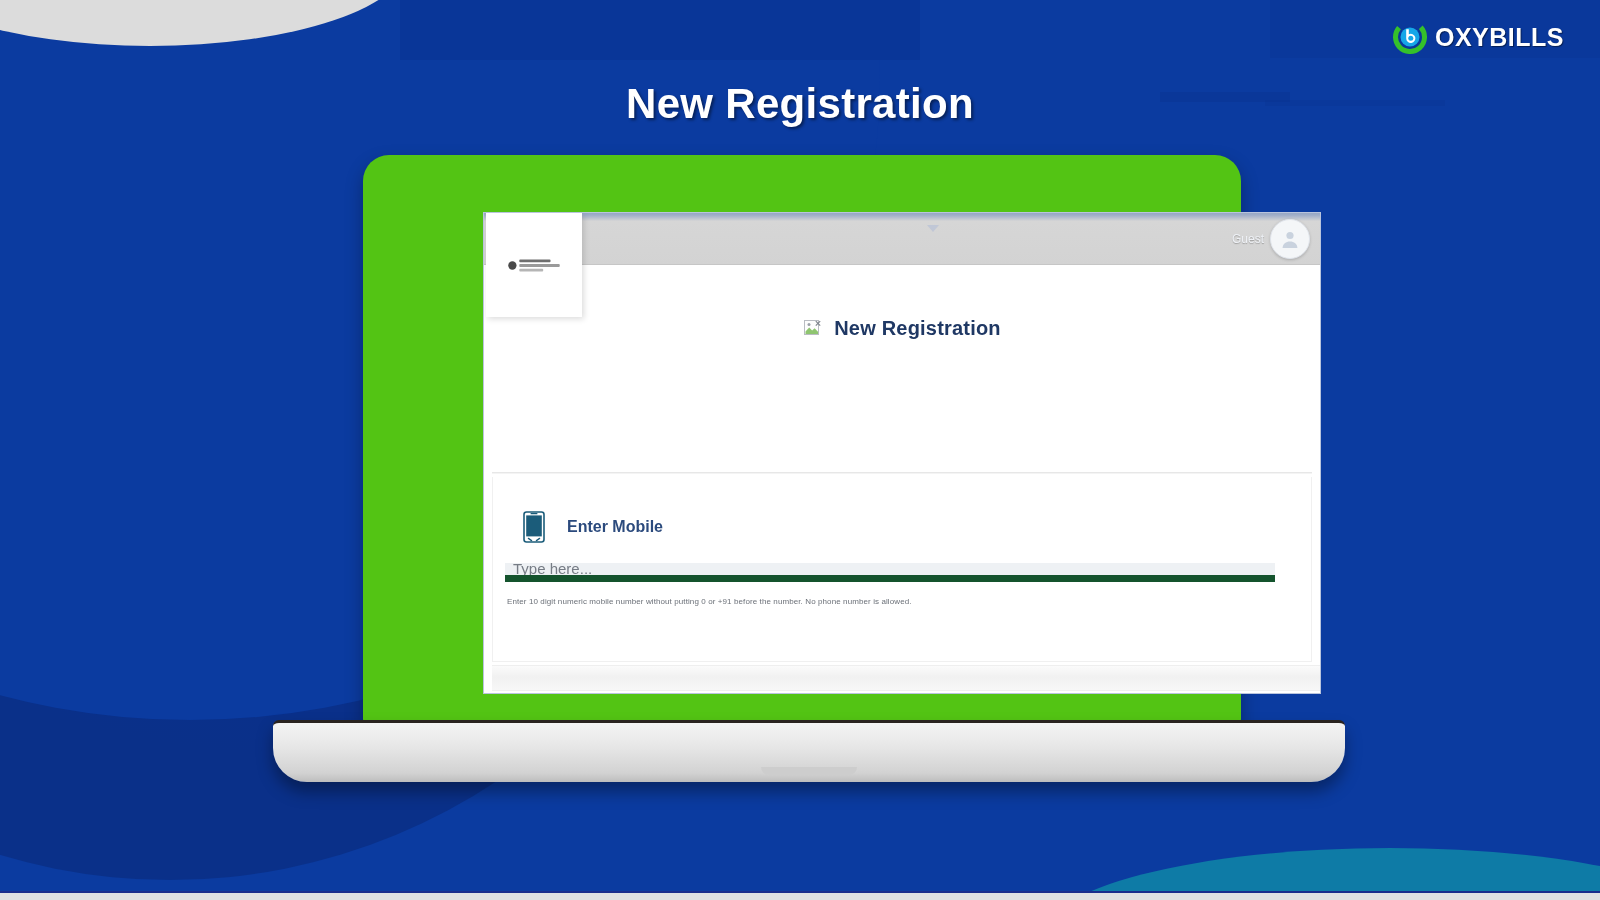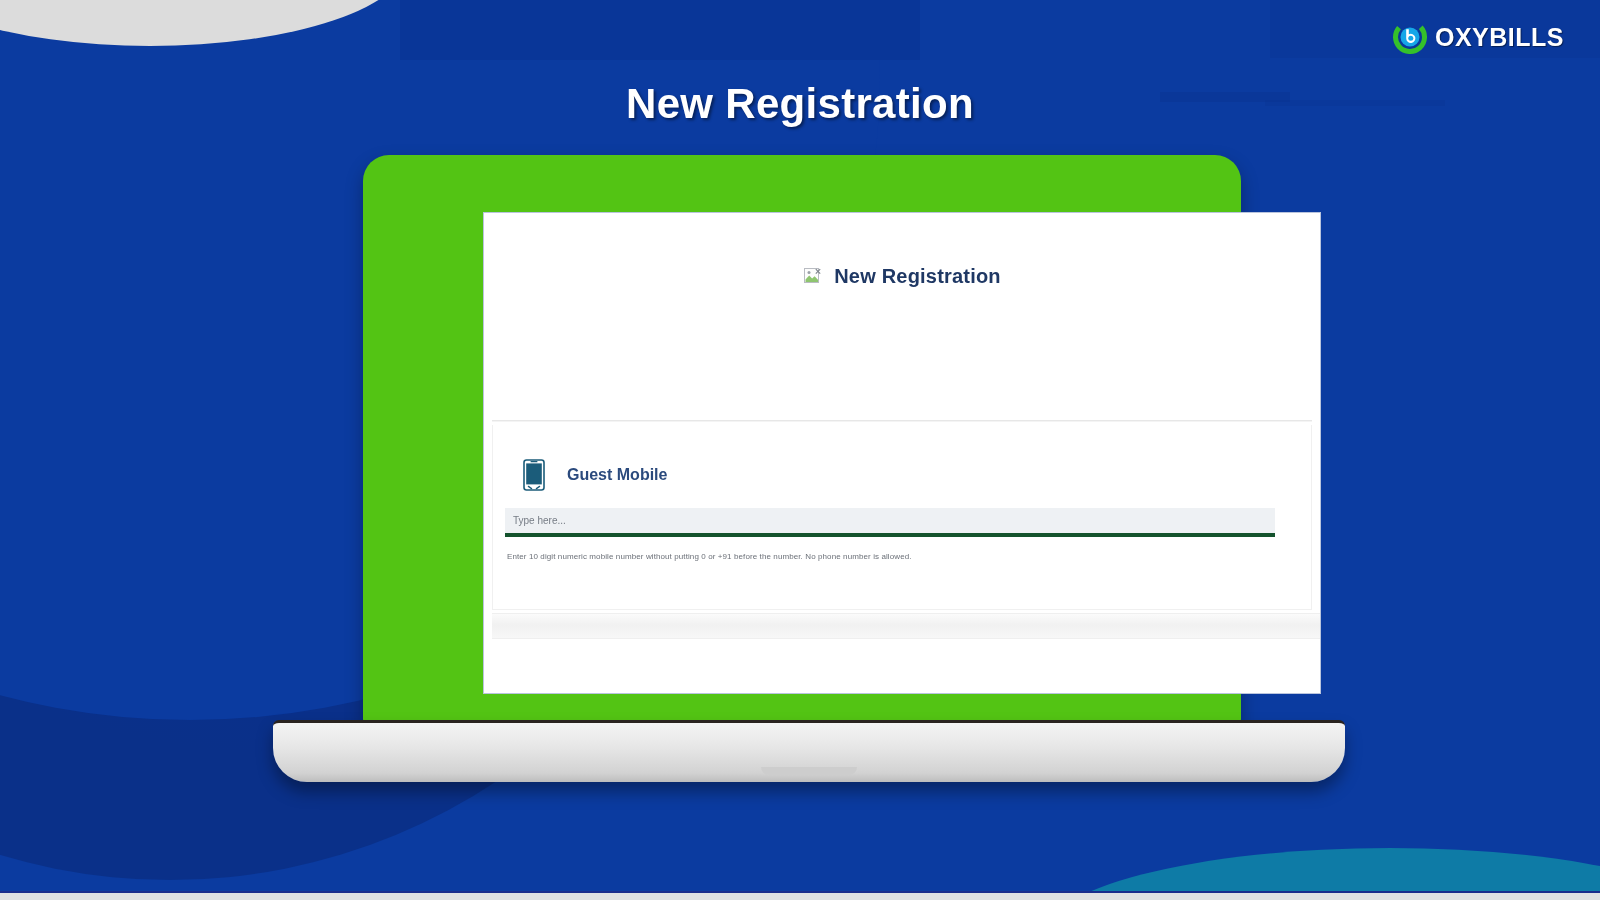--- a/index.html
+++ b/index.html
@@ -248,26 +248,26 @@
     font-size: 16px;
     font-weight: bold;
   }
 
   .input-wrap {
     margin: 17px 36px 0 12px;
     position: relative;
   }
   .text-input {
     width: 100%;
-    height: 29px;
+    height: 19px;
     background: #eef1f4;
     border: none;
-    border-bottom: 4px solid #14532d;
+    border-bottom: 7px solid #14532d;
     color: #6f7680;
-    font-size: 10px;
+    font-size: 15px;
     font-family: "Liberation Sans", sans-serif;
     padding: 0 8px;
     outline: none;
   }
   .text-input::placeholder { color: #767c85; }
 
   .helper-text {
     margin: 15px 0 0 14px;
     color: #6b7078;
     font-size: 8px;
@@ -318,20 +318,44 @@
     <span class="wordmark">OXYBILLS</span>
   </div>
 
   <div id="page-title">New Registration</div>
 
   <div id="laptop">
     <div class="laptop-lid">
 
       <div class="laptop-screen">
 
+        <div class="app-topbar">
+          <div class="caret"></div>
+
+          <div class="brand-card">
+            <div class="brand-img">
+              <span class="brand-dot"></span>
+              <span class="brand-lines">
+                  <i></i>
+                  <i></i>
+                  <i></i>
+                </span>
+            </div>
+          </div>
+
+          <div class="topbar-right">
+            <span class="guest-label">Guest</span>
+            <span class="avatar">
+              <svg width="24" height="24" viewBox="0 0 24 24" xmlns="http://www.w3.org/2000/svg">
+                <circle cx="12" cy="8.5" r="3.6" fill="#c9d2de"></circle>
+                <path d="M4.6 21c0-4.1 3.3-6.6 7.4-6.6s7.4 2.5 7.4 6.6z" fill="#c9d2de"></path>
+              </svg>
+            </span>
+          </div>
+        </div>
 
         <div class="screen-body">
 
           <div class="page-heading">
             <span>
               <svg class="broken-img-icon" viewBox="0 0 19 19" xmlns="http://www.w3.org/2000/svg">
                 <rect x="1.5" y="1.5" width="14" height="14" fill="#fdfdfd" stroke="#b9bcc2" stroke-width="1"></rect>
                 <path d="M2.5 12.5 L6.2 8.4 L9.1 11.6 L11.6 9.2 L15 12.8 L15 15 L2.5 15 Z" fill="#8fc570"></path>
                 <circle cx="6" cy="5.4" r="1.5" fill="#9aa0a8"></circle>
                 <path d="M12.8 2.2 L17.2 6.6 M17.2 2.2 L12.8 6.6" stroke="#7f858d" stroke-width="1.2"></path>
@@ -345,21 +369,21 @@
           <div class="form-card">
             <div class="field-label-row">
               <span>
                 <svg class="phone-icon" viewBox="0 0 22 32" xmlns="http://www.w3.org/2000/svg">
                   <rect x="1" y="1" width="20" height="30" rx="2.5" fill="#ffffff" stroke="#1b5c7a" stroke-width="1.6"></rect>
                   <rect x="3.2" y="4.4" width="15.6" height="21" fill="#1b5c7a"></rect>
                   <rect x="7.5" y="2.1" width="7" height="1.2" rx=".6" fill="#1b5c7a"></rect>
                   <path d="M5.4 27.4 L8.6 29.6 M16.6 27.4 L13.4 29.6" stroke="#1b5c7a" stroke-width="1.3" stroke-linecap="round"></path>
                 </svg>
               </span>
-              <span class="field-label">Guest Mobile</span>
+              <span class="field-label">Enter Mobile</span>
             </div>
 
             <div class="input-wrap">
               <input class="text-input" type="text" placeholder="Type here..." style="">
             </div>
 
             <div class="helper-text">Enter 10 digit numeric mobile number without putting 0 or +91 before the number. No phone number is allowed.</div>
           </div>
 
           <div class="footer-band"></div>

